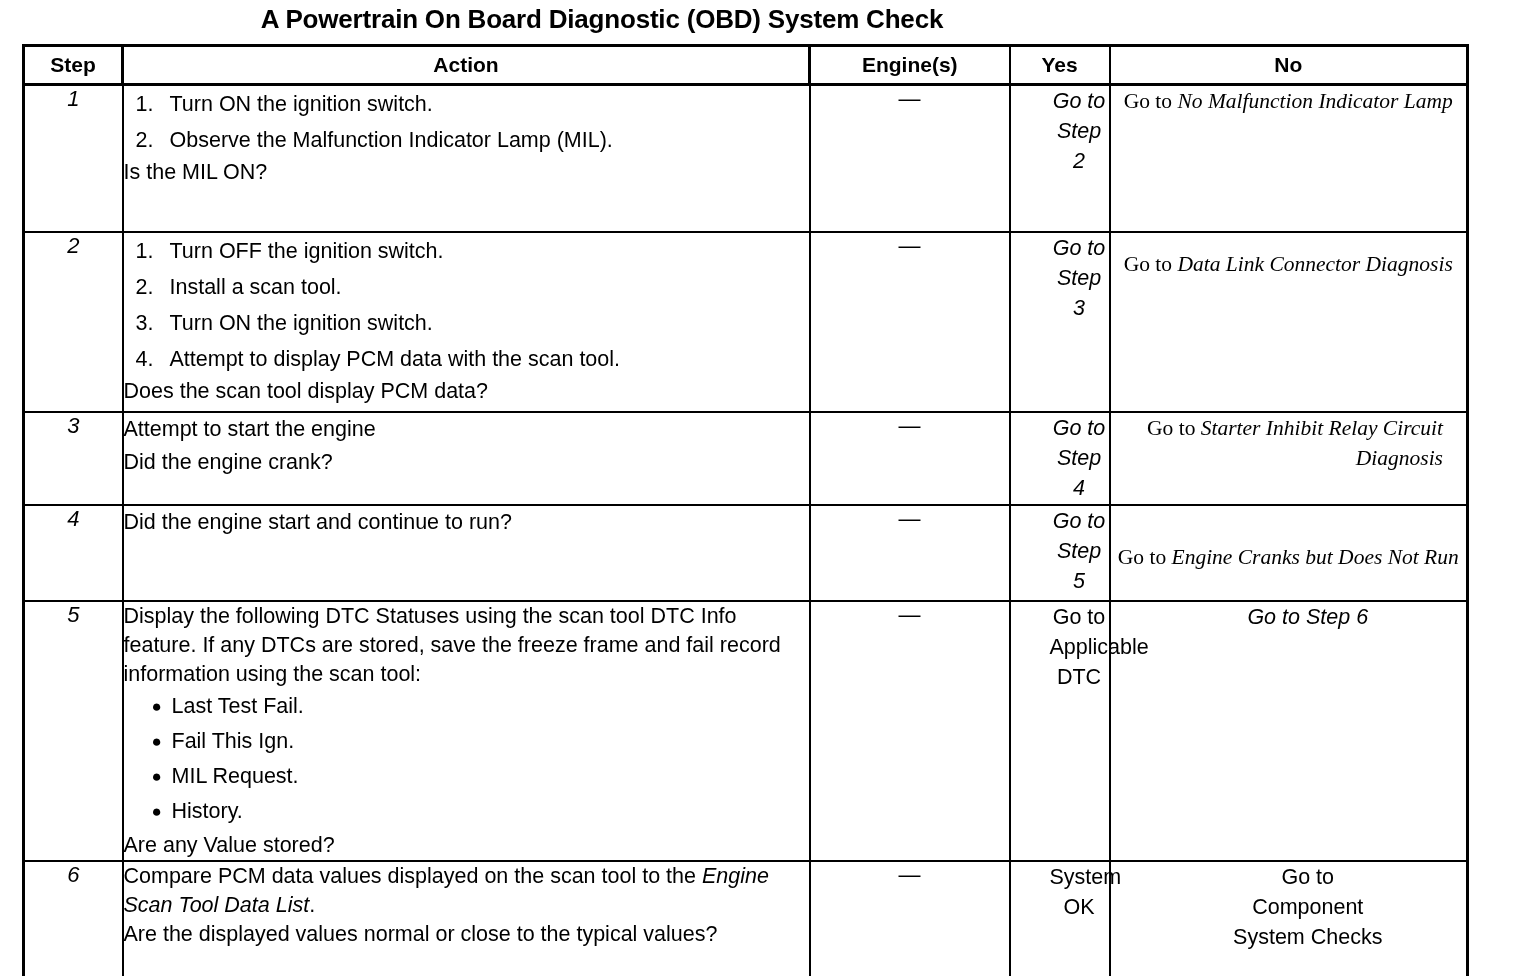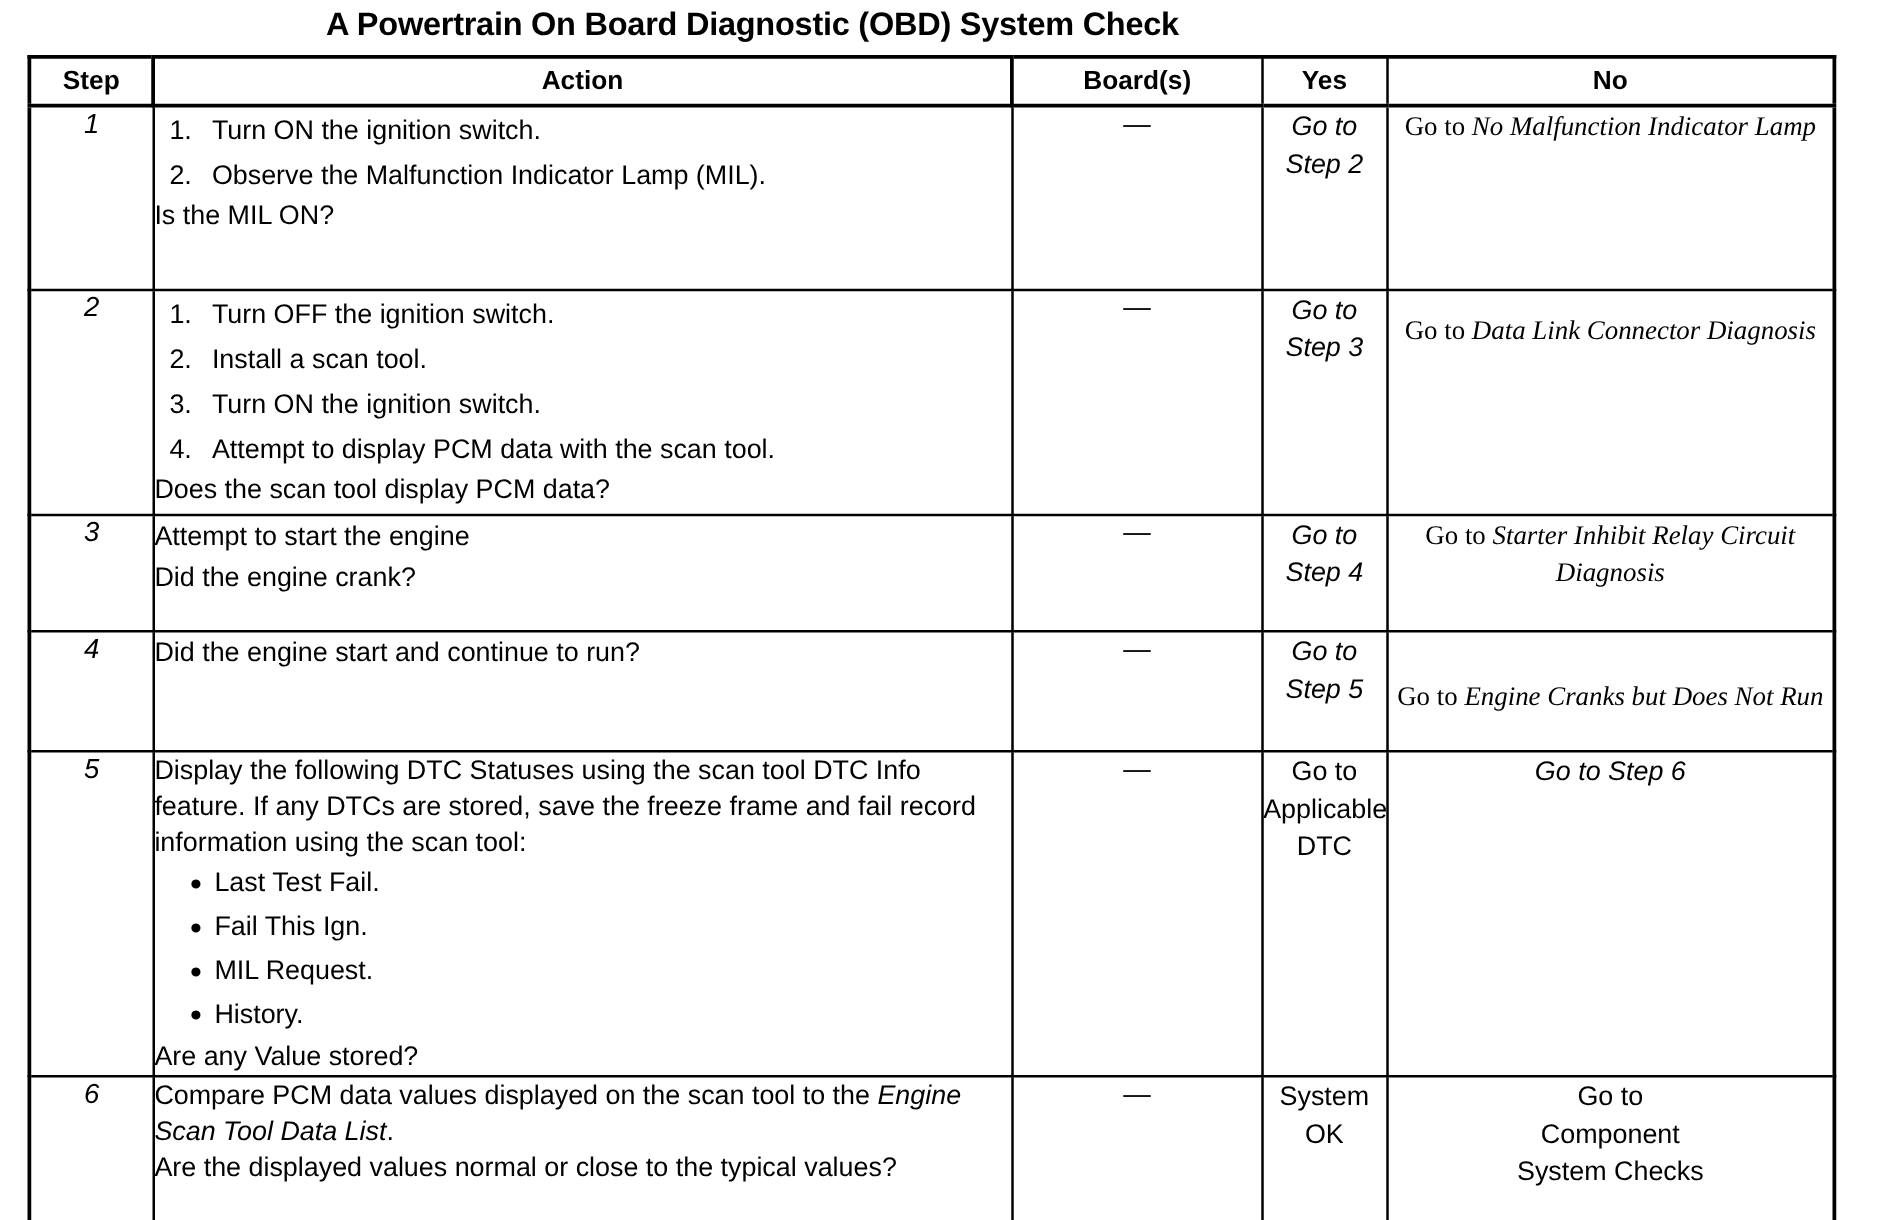--- a/index.html
+++ b/index.html
@@ -131,21 +131,21 @@
   }
   .bullets li .bul {
     position: absolute;
     left: 28px;
     top: 0;
     font-size: 17px;
   }
 
   .it { font-style: italic; }
   .dash { font-size: 22px; }
-  .blk { display: block; }
+  .blk { display: block; margin-left: 39px; }
 </style>
 </head>
 <body>
 
 <div id="page">
 
   <div id="title">A Powertrain On Board Diagnostic (OBD) System Check</div>
 
   <div id="table-wrap">
     <table class="obd">
@@ -153,21 +153,21 @@
         <col class="c-step">
           <col class="c-action">
           <col class="c-value">
           <col class="c-yes">
           <col class="c-no">
       </colgroup>
       <thead>
         <tr class="head">
           <th class="h-step">Step</th>
           <th class="h-action">Action</th>
-          <th class="h-value">Board(s)</th>
+          <th class="h-value">Engine(s)</th>
           <th class="h-yes">Yes</th>
           <th class="h-no">No</th>
         </tr>
       </thead>
       <tbody id="tbody">
           <tr style="height: 147px;">
             <td class="step">1</td>
             <td class="action">
               <ul class="numlist">
                 <li><span class="num">1.</span>Turn ON the ignition switch.</li>
@@ -206,21 +206,21 @@
             <td class="step">3</td>
             <td class="action">
               <div class="q">Attempt to start the engine</div>
               <div class="q">Did the engine crank?</div>
             </td>
             <td class="value"><span class="dash">—</span></td>
             <td class="yes">
               <span class="blk it">Go to Step 4</span>
             </td>
             <td class="no no-middle">
-              <div style="padding: 0px 23px;"><span>Go to </span><span class="it">Starter Inhibit Relay Circuit Diagnosis</span></div>
+              <div style="padding: 0px 23px; text-align: right;"><span>Go to </span><span class="it">Starter Inhibit Relay Circuit Diagnosis</span></div>
             </td>
           </tr>
           <tr style="height: 96px;">
             <td class="step">4</td>
             <td class="action">
               <div class="q">Did the engine start and continue to run?</div>
             </td>
             <td class="value"><span class="dash">—</span></td>
             <td class="yes">
               <span class="blk it">Go to Step 5</span>

